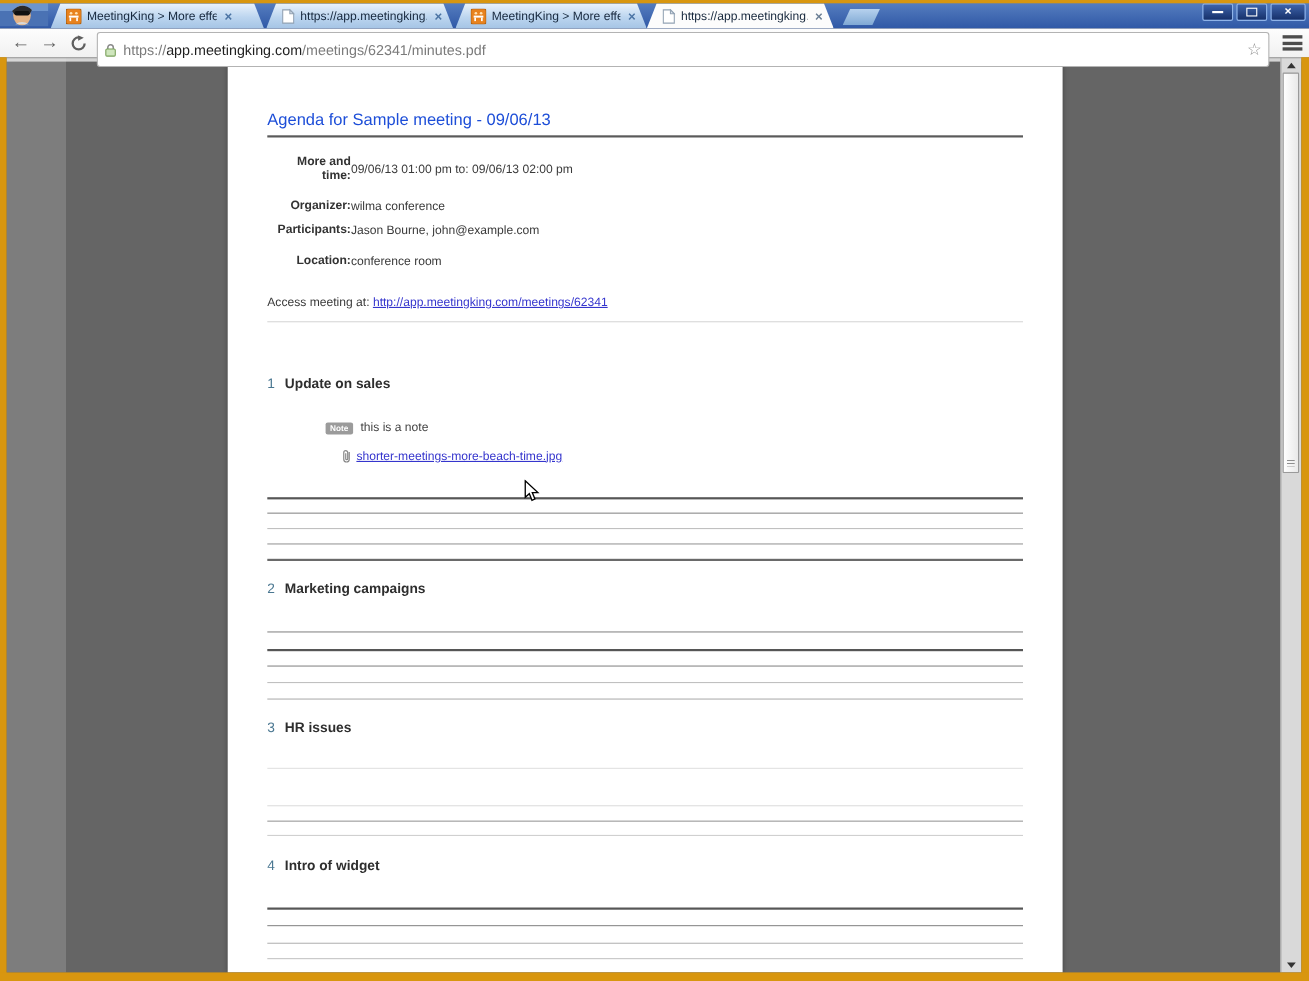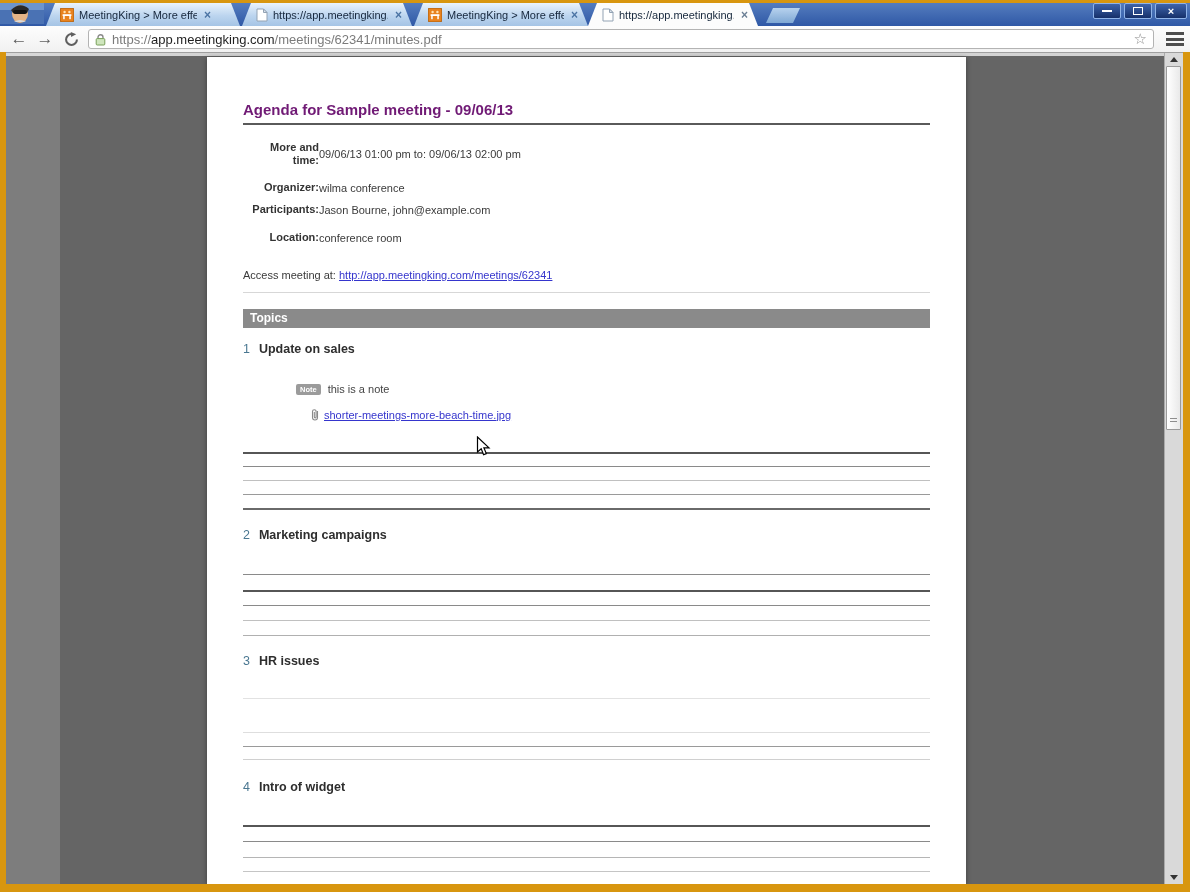--- a/index.html
+++ b/index.html
@@ -35,39 +35,39 @@
   .winbtn .bar{width:10px;height:2px;background:#fff;}
   .winbtn .box{width:8px;height:6px;border:1.5px solid #fff;}
   .winbtn.close{width:30px;font-size:11px;font-weight:bold;}
 
   
   .toolbar{position:absolute;top:26px;left:0;right:0;height:26px;
            background:linear-gradient(180deg,#fdfdfd,#f1f1f1);
            border-bottom:1px solid #9f9f9f;z-index:10;}
   .navbtn{position:absolute;top:1px;width:24px;height:24px;display:flex;align-items:center;
           justify-content:center;font-size:17px;font-weight:bold;color:#5f5f5f;}
-  .urlbox{position:absolute;left:88px;top:3px;width:1066px;height:20px;box-sizing:border-box;
+  .urlbox{position:absolute;left:88px;top:3px;width:1066px;height:32px;box-sizing:border-box;
           background:#fff;border:1px solid #b3b3b3;border-radius:3px;
           display:flex;align-items:center;padding:0 6px;gap:6px;}
   .urltext{font-size:13px;white-space:nowrap;overflow:hidden;}
   .u-dim{color:#7b7b7b;} .u-dom{color:#1f1f1f;}
   .star{margin-left:auto;font-size:15px;color:#8e8e8e;}
   .menubtn{position:absolute;right:6px;top:6px;width:18px;height:14px;
            display:flex;flex-direction:column;justify-content:space-between;}
   .menubtn i{display:block;height:3px;background:#4d4d4d;}
 
   
   .viewer{position:absolute;top:52px;left:6px;right:7px;bottom:8px;background:#656565;}
   .gutter{position:absolute;left:0;top:0;width:54px;bottom:0;background:#7d7d7d;}
   .remnant{position:absolute;left:0;right:0;top:0;height:4px;background:#e6e6e6;opacity:.85;}
   .page{position:absolute;left:201px;top:5px;width:759px;height:827px;background:#ffffff;
         box-shadow:0 1px 5px rgba(0,0,0,.4);}
 
   
-  .doc-title{position:absolute;left:36px;top:44px;font-size:15px;font-weight:bold;color:#701a75;}
+  .doc-title{position:absolute;left:36px;top:44px;font-size:15px;font-weight:normal;color:#1d4ed8;}
   .title-rule{position:absolute;left:36px;top:66px;width:687px;height:2px;background:#5a5a5a;}
   .meta{position:absolute;left:36px;top:80px;width:560px;}
   .meta-row{display:flex;align-items:center;margin-bottom:0;}
   .meta-lab{width:76px;text-align:right;font-weight:bold;font-size:11px;color:#333;line-height:13px;}
   .meta-val{margin-left:0;font-size:11px;color:#3a3a3a;}
   .access{position:absolute;left:36px;top:212px;font-size:11px;color:#3a3a3a;}
   a.blue{color:#3535cd;text-decoration:underline;}
   .faint-rule{position:absolute;left:36px;top:235px;width:687px;height:1px;background:#d7d7d7;}
   .topics-bar{position:absolute;left:36px;top:252px;width:687px;height:19px;background:#8a8a8a;
               color:#fff;font-size:12px;font-weight:bold;line-height:19px;padding-left:7px;box-sizing:border-box;}
@@ -223,21 +223,20 @@
           <span class="meta-val">conference room</span>
         </div>
       </div>
 
       <div class="access">
         <span>Access meeting at:</span>
         <a class="blue" href="#">http://app.meetingking.com/meetings/62341</a>
       </div>
       <div class="faint-rule"></div>
 
-      <div class="topics-bar">Topics</div>
 
       <div class="topic" style="top:285px;">
         <span class="t-num">1</span>
         <span class="t-title">Update on sales</span>
       </div>
       <div class="note-row">
         <span class="note-badge">Note</span>
         <span class="note-text">this is a note</span>
       </div>
       <div class="attach-row">

